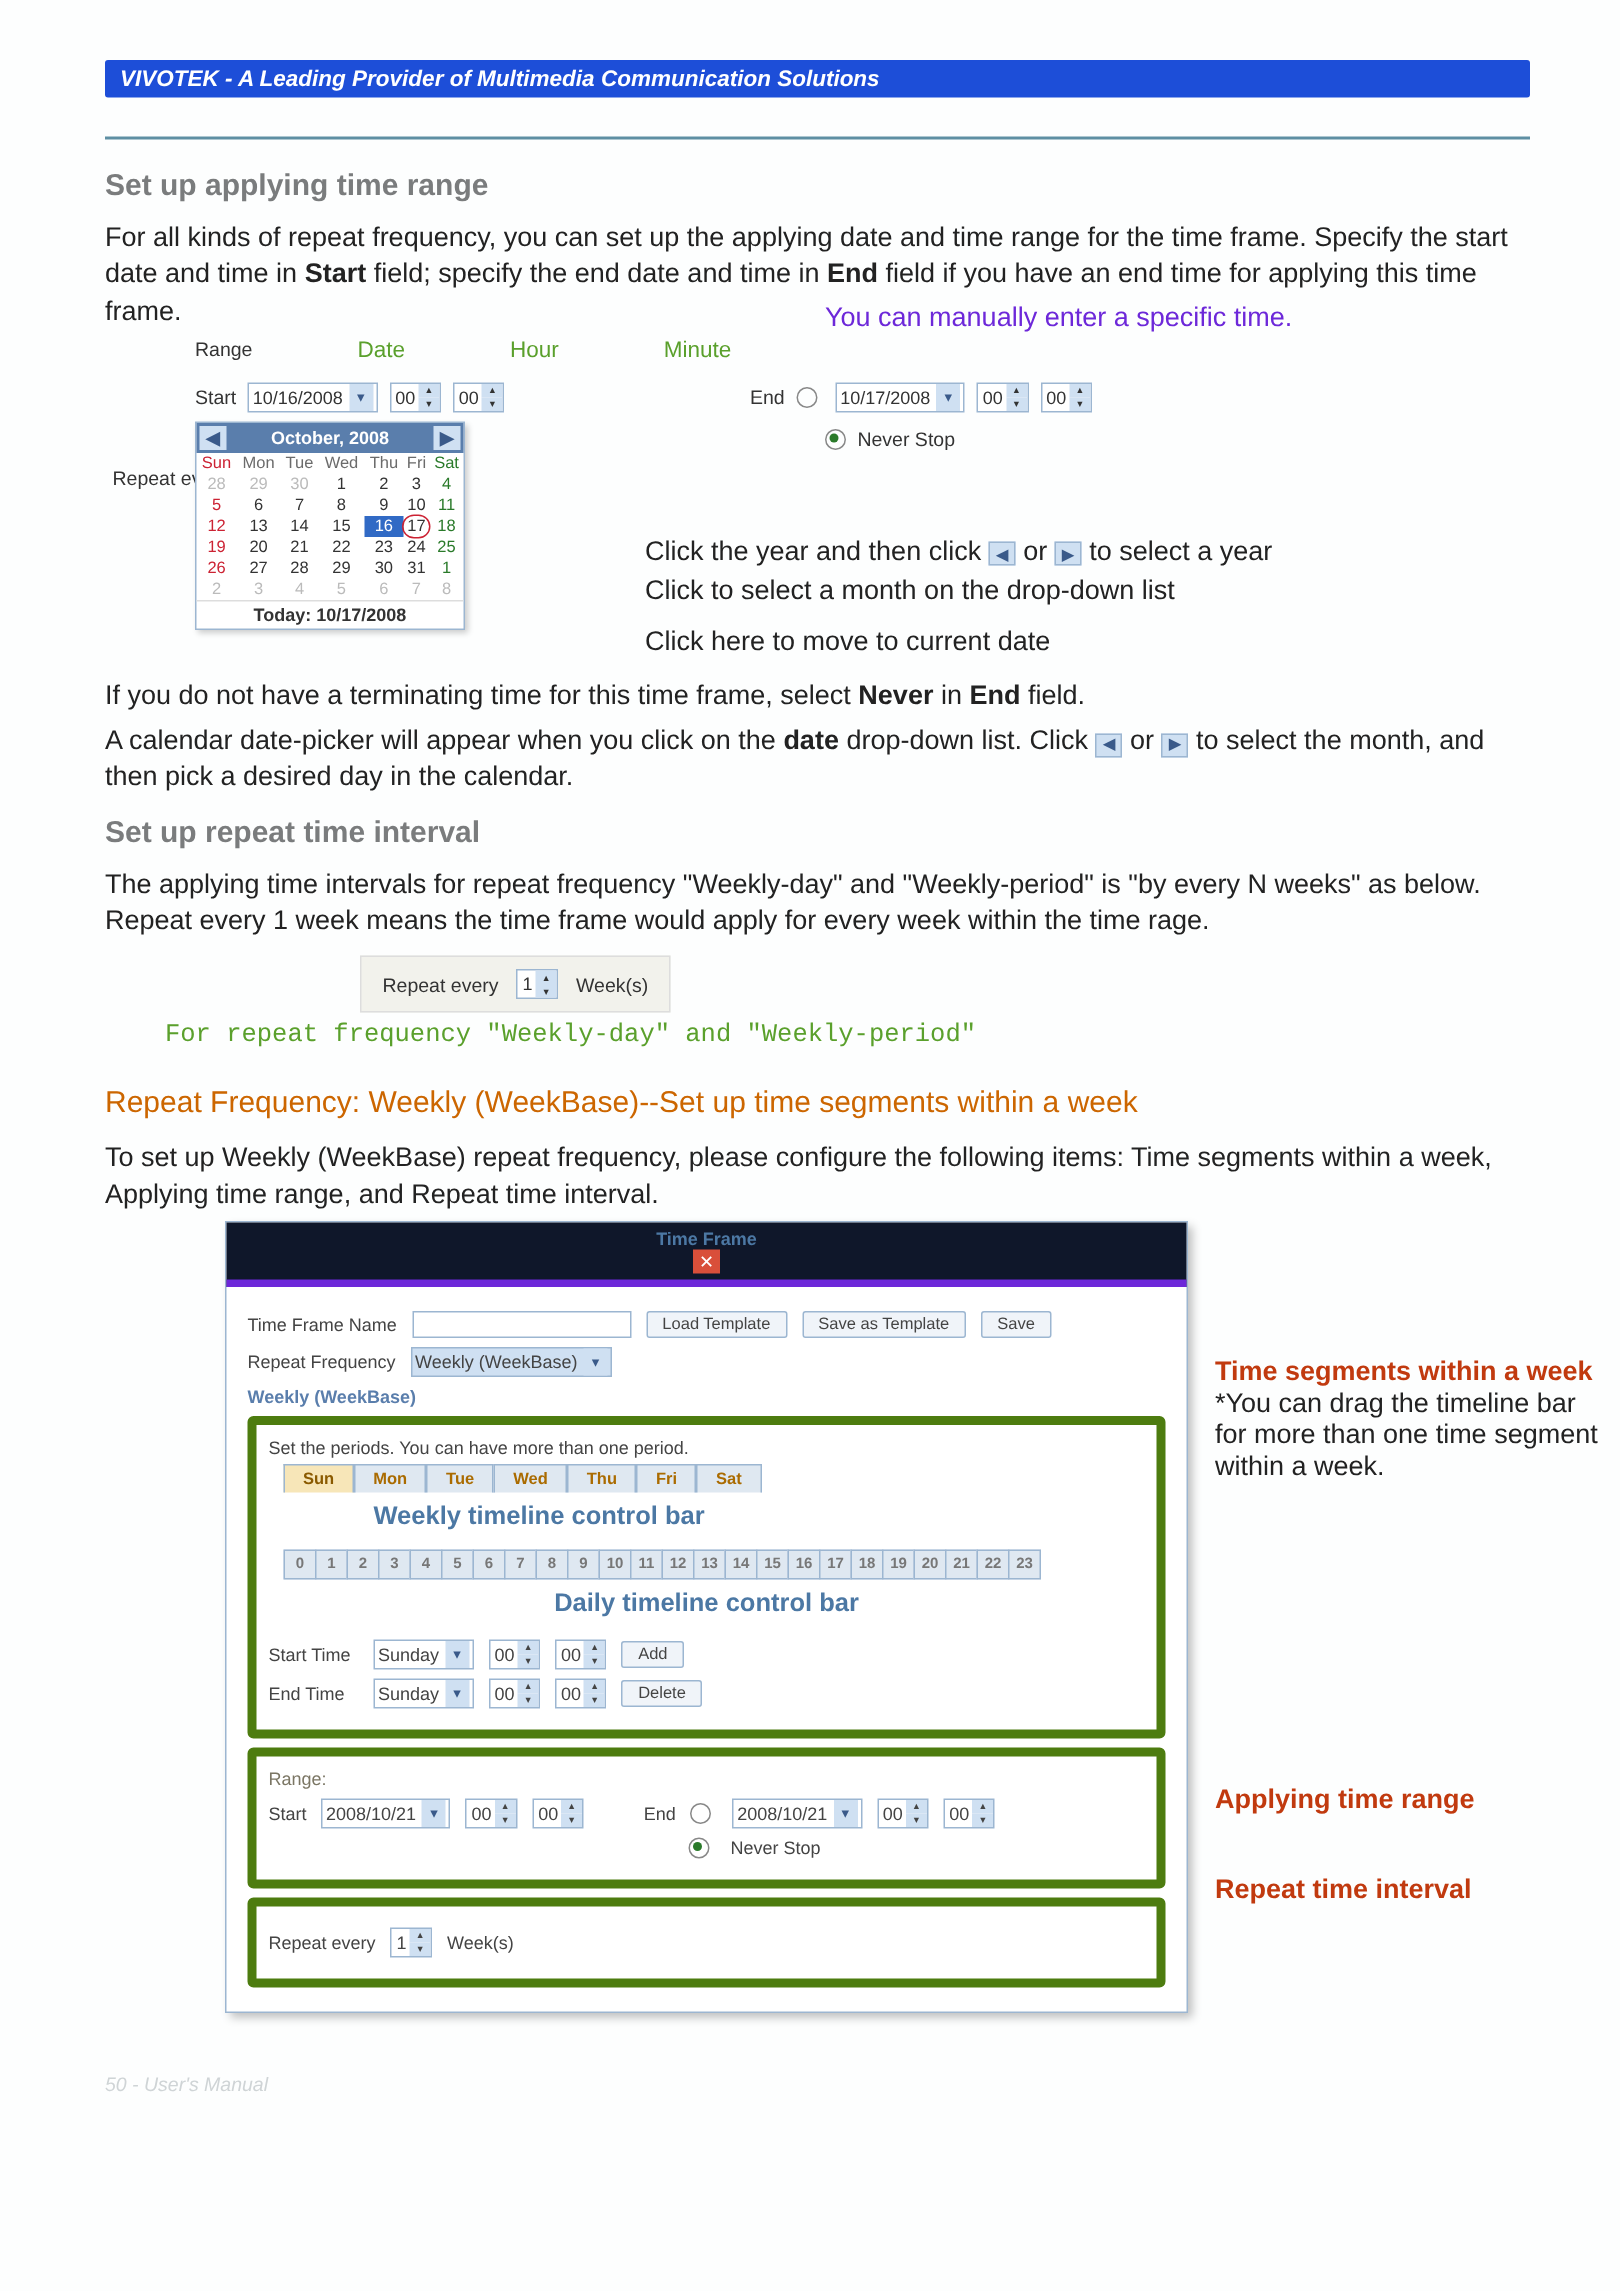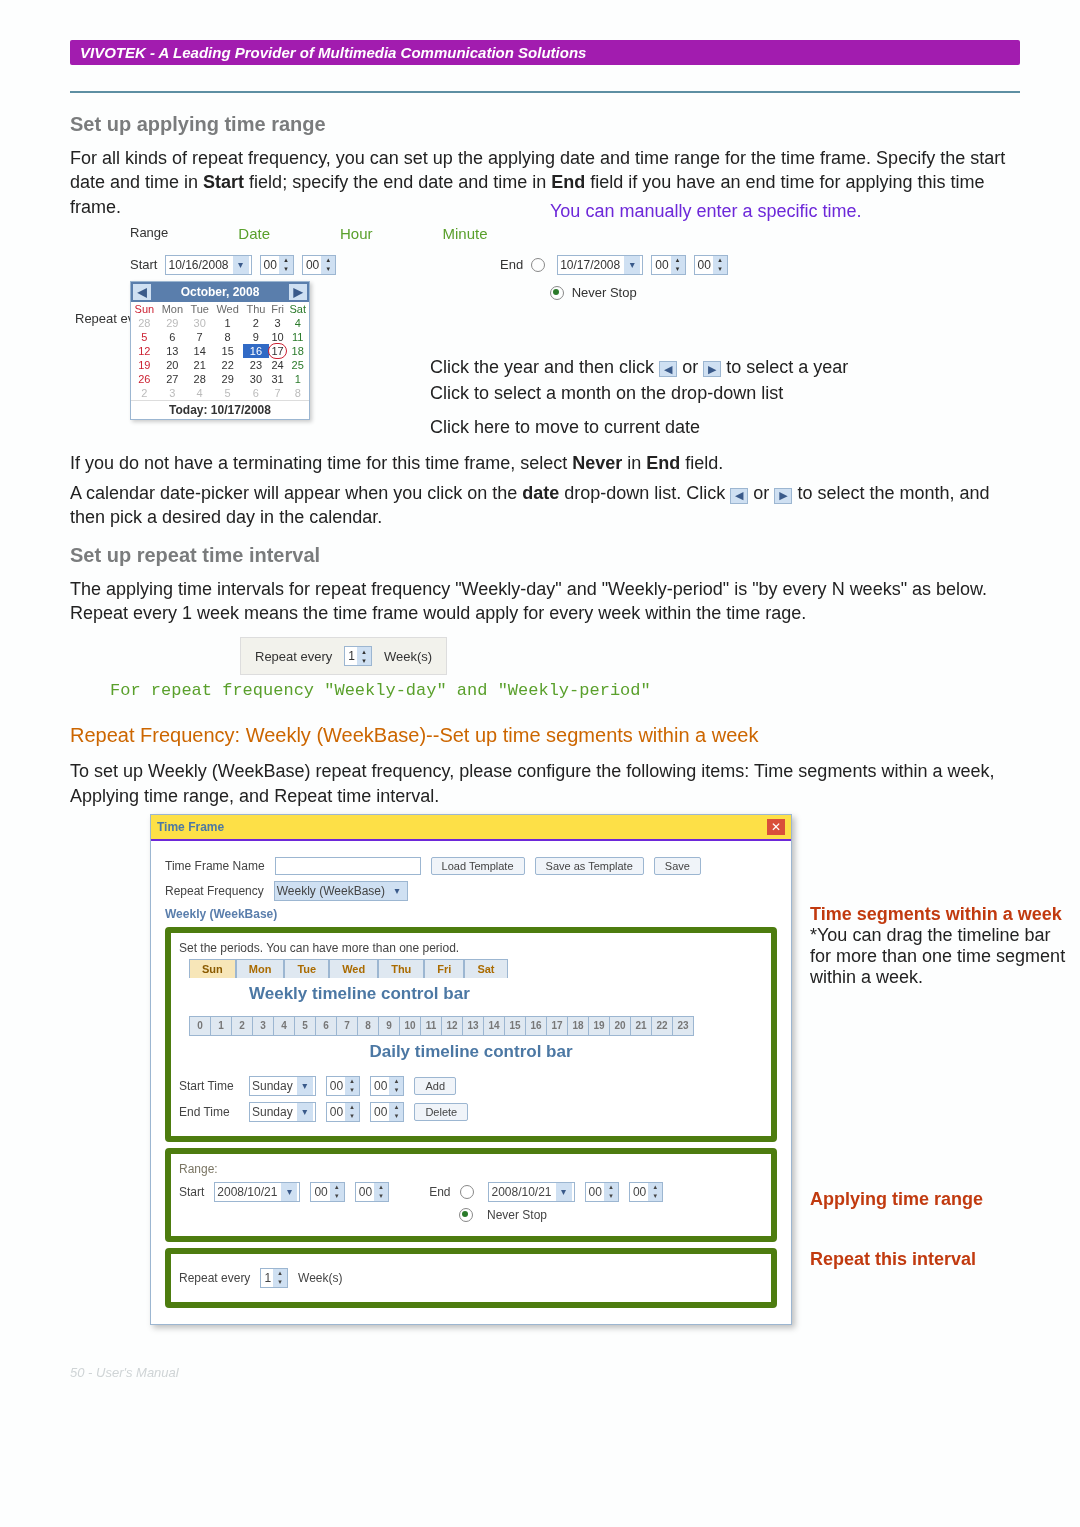--- a/index.html
+++ b/index.html
@@ -13,21 +13,21 @@
   .page {
     width: 1080px;
     min-height: 1527px;
     margin: 0 auto;
     padding: 40px 60px 30px 70px;
     box-sizing: border-box;
     position: relative;
   }
   .header {
     color: #fff;
-    background: #a21caf;
+    background: #1d4ed8;
     padding: 4px 10px;
     font-style: italic;
     font-weight: bold;
     font-size: 15px;
     border-radius: 2px;
   }
   .hr-line {
     height: 2px;
     background: #5e8fa3;
     margin-top: 26px;
@@ -140,23 +140,24 @@
     display:inline-block; vertical-align:middle; margin-left:40px;
   }
 
   
   .dialog-wrap { position:relative; margin:4px 0 0 80px; }
   .dialog {
     width:640px; background:#fff;
     border:1px solid #9cb6d1; box-shadow:3px 3px 6px rgba(0,0,0,.25);
   }
   .dlg-title {
-    background:#fde047; padding:4px 6px;
+    background:#0f172a; padding:4px 6px;
     display:flex; justify-content:space-between; align-items:center;
-    border-bottom: 2px solid #6d28d9;
+    border-bottom: 5px solid #6d28d9;
+    flex-direction: column;
   }
   .dlg-title span.t { color:#4c78a4; font-weight:bold; font-size:12px; }
   .close-btn {
     width:18px; height:16px; background:#d94f3a; color:#fff;
     display:flex; align-items:center; justify-content:center; font-size:12px;
     cursor:pointer;
   }
   .dlg-body { padding:10px 14px; font-size:12px; color:#444; }
   .dlg-row { display:flex; align-items:center; gap:10px; margin:6px 0; }
   .btn-win {
@@ -563,18 +564,18 @@
     </div>
 
     <div class="side-callout" style="top:90px;">
       <div class="t">Time segments within a week</div>
       <div>*You can drag the timeline bar for more than one time segment within a week.</div>
     </div>
     <div class="side-callout" style="top:375px;">
       <div class="t">Applying time range</div>
     </div>
     <div class="side-callout" style="top:435px;">
-      <div class="t">Repeat this interval</div>
+      <div class="t">Repeat time interval</div>
     </div>
   </div>
 
   <div class="footer-pg">50 - User's Manual</div>
 </div>
 
 </body></html>

